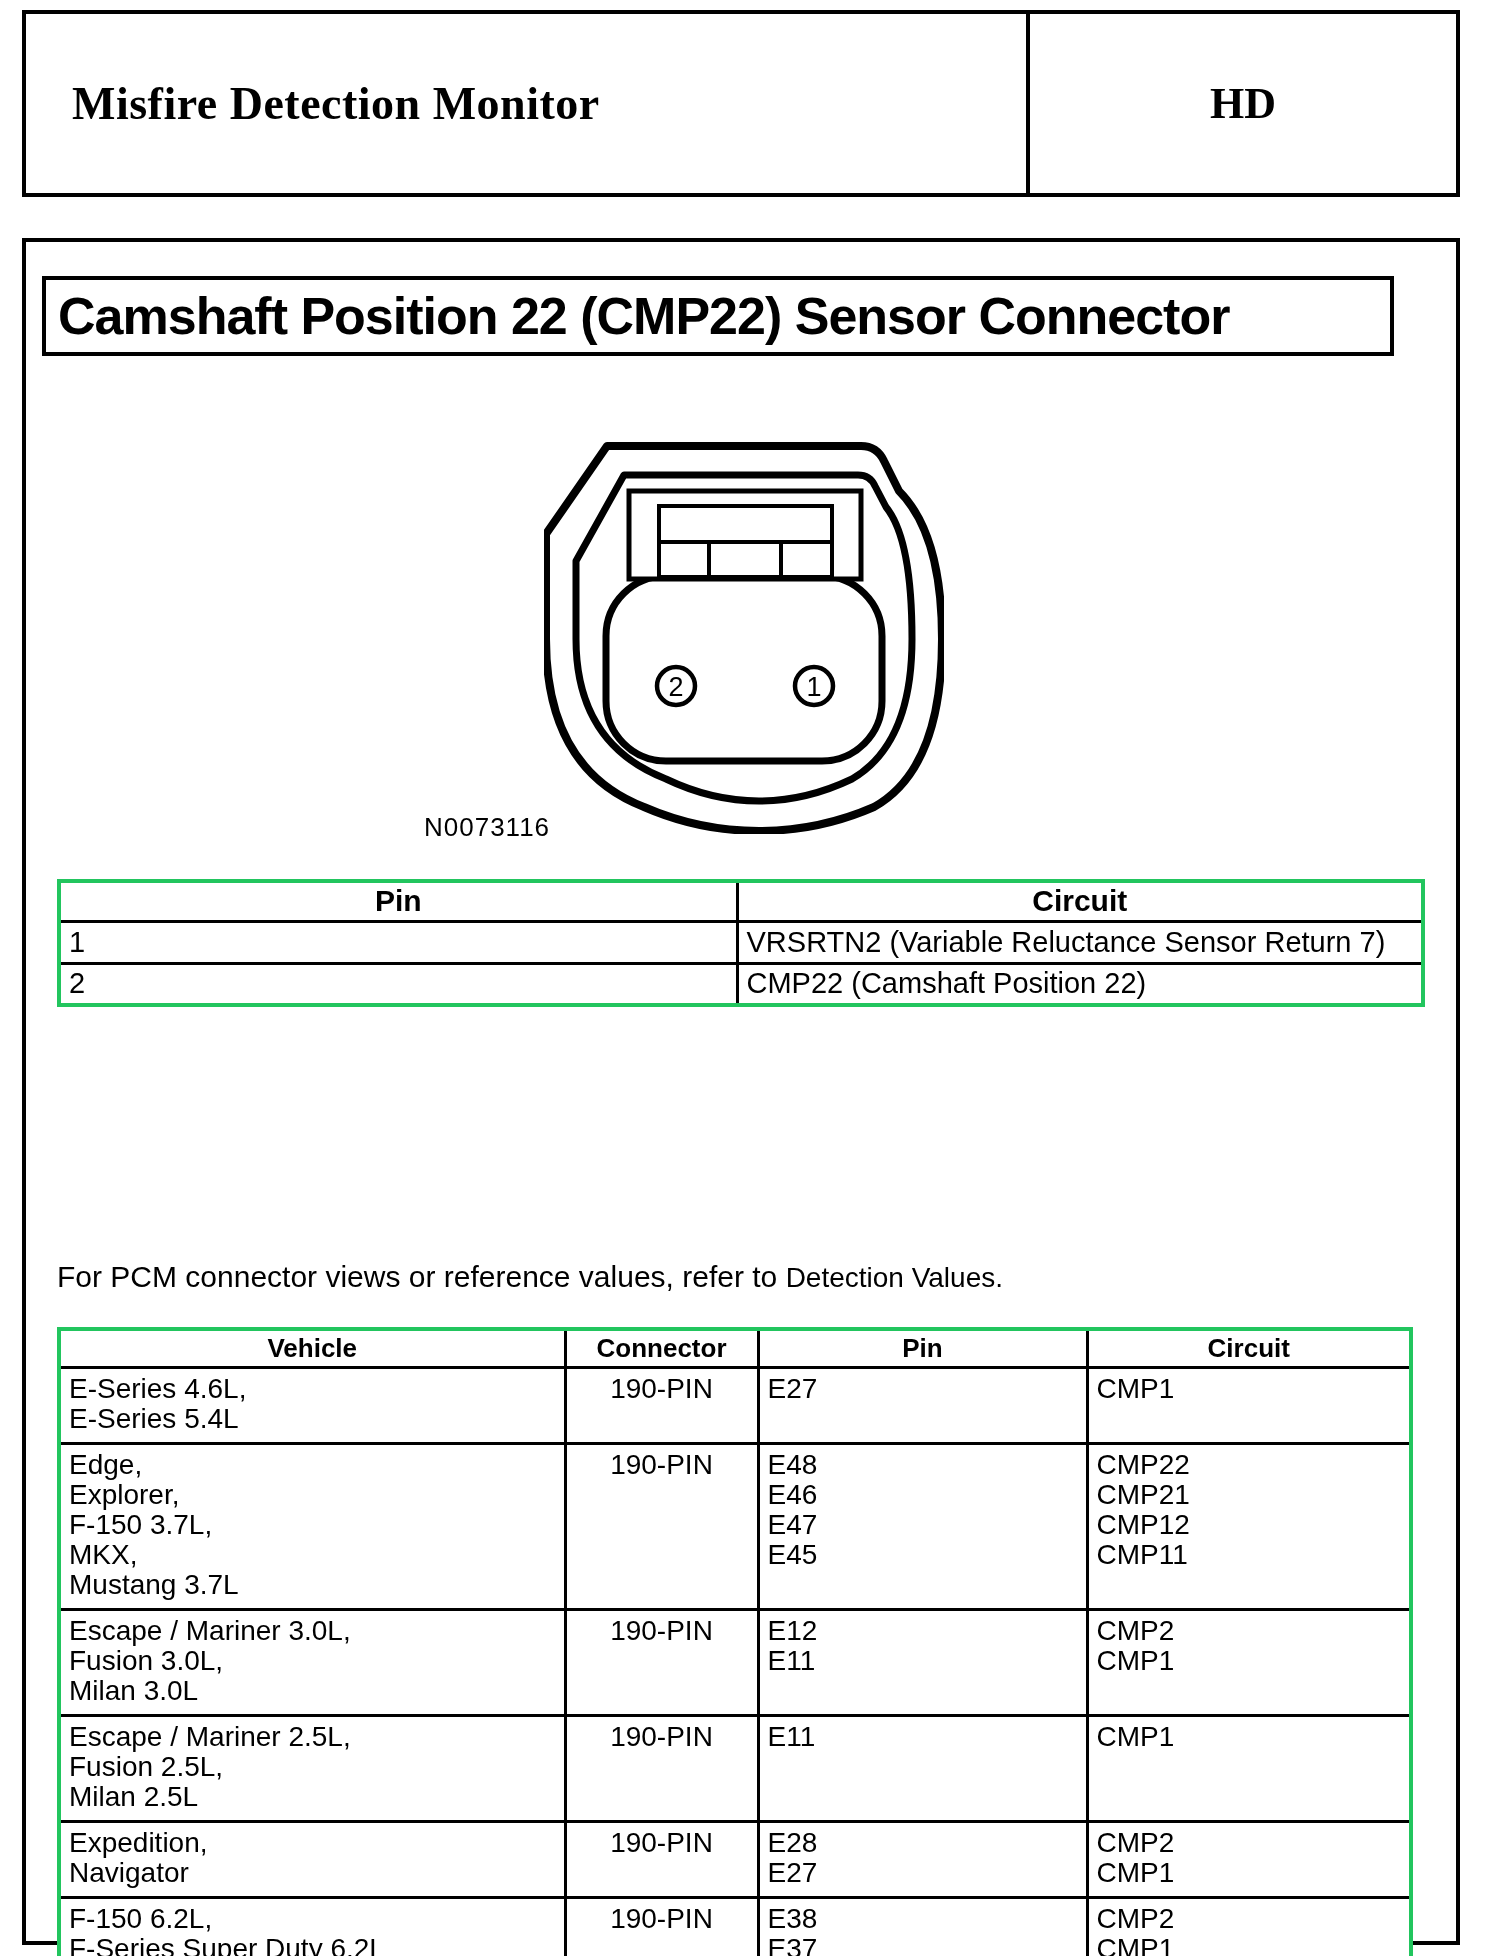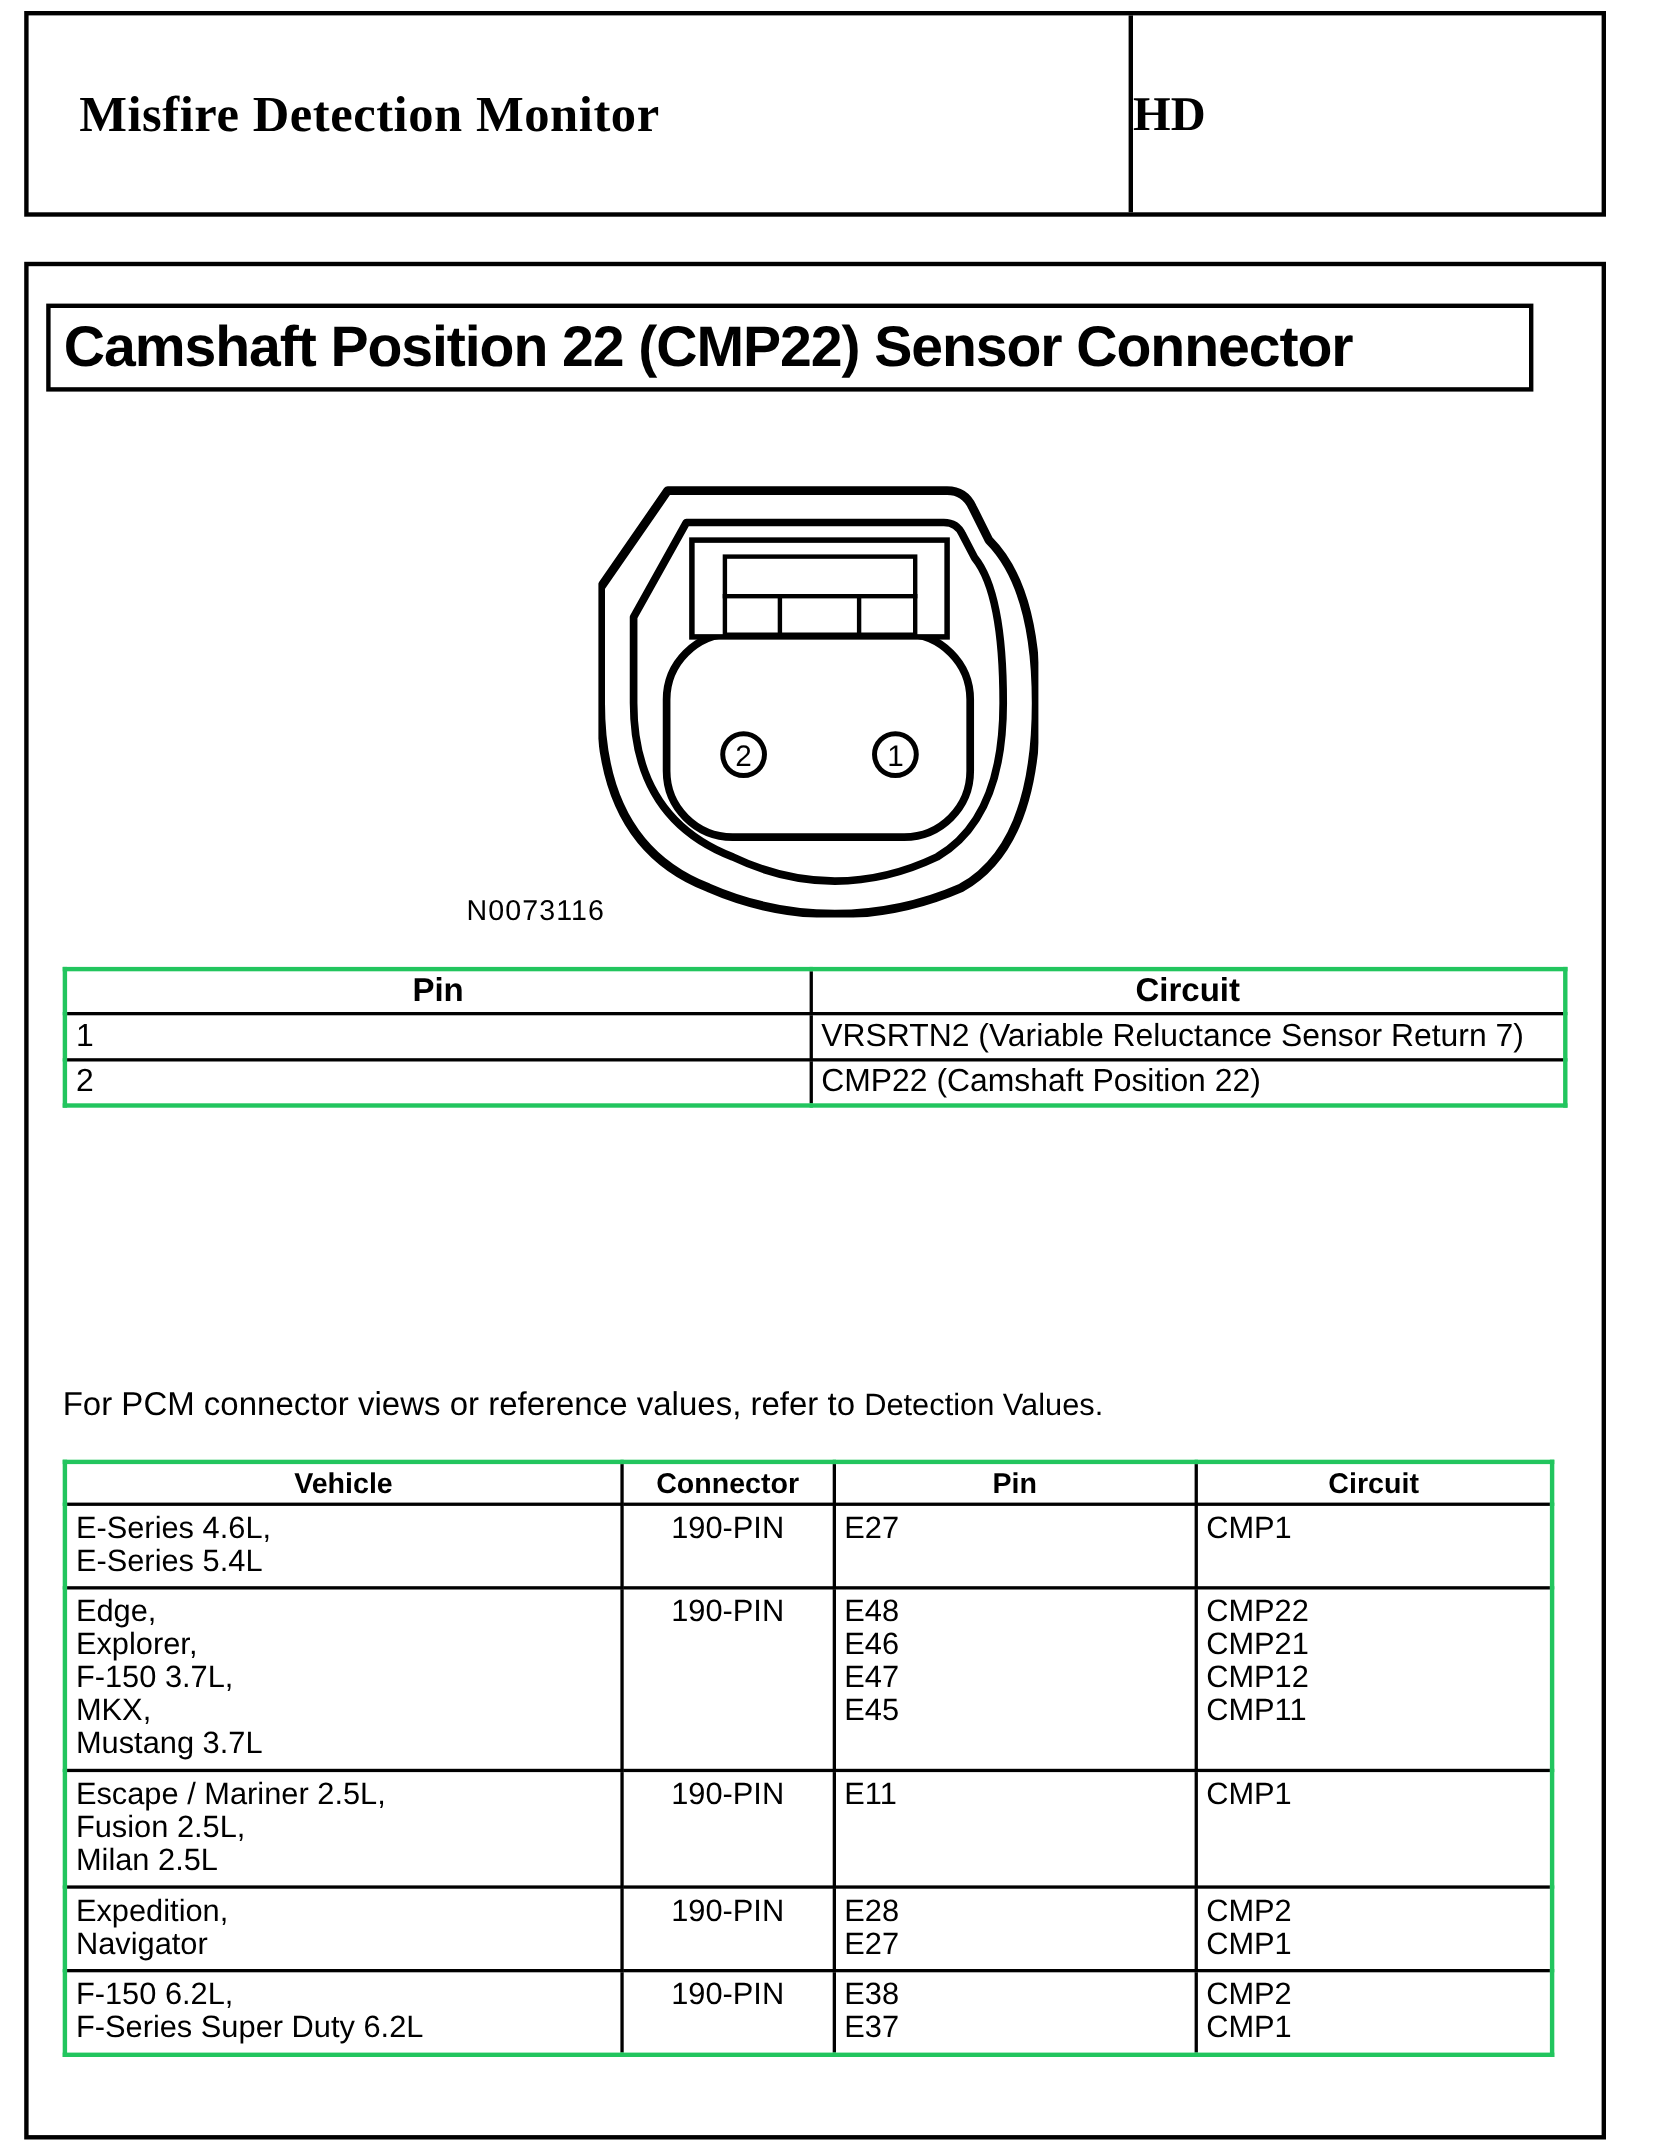--- a/index.html
+++ b/index.html
@@ -30,21 +30,21 @@
     padding-left: 46px;
   }
   .header-title {
     font-family: "Liberation Serif", serif;
     font-weight: bold;
     font-size: 46px;
     letter-spacing: 0.5px;
   }
   .header-right {
     flex: 1 1 auto;
-    display: flex; align-items: center; 
+    display: flex; align-items: center; justify-content: center;
   }
   .doc-code {
     font-family: "Liberation Serif", serif;
     font-weight: bold;
     font-size: 44px;
   }
 
   
   .content-box {
     position: absolute;
@@ -223,20 +223,30 @@
             <td>E48
 E46
 E47
 E45</td>
             <td>CMP22
 CMP21
 CMP12
 CMP11</td>
           </tr>
           <tr>
+            <td>Escape / Mariner 3.0L,
+Fusion 3.0L,
+Milan 3.0L</td>
+            <td class="conn">190-PIN</td>
+            <td>E12
+E11</td>
+            <td>CMP2
+CMP1</td>
+          </tr>
+          <tr>
             <td>Escape / Mariner 2.5L,
 Fusion 2.5L,
 Milan 2.5L</td>
             <td class="conn">190-PIN</td>
             <td>E11</td>
             <td>CMP1</td>
           </tr>
           <tr>
             <td>Expedition,
 Navigator</td>

